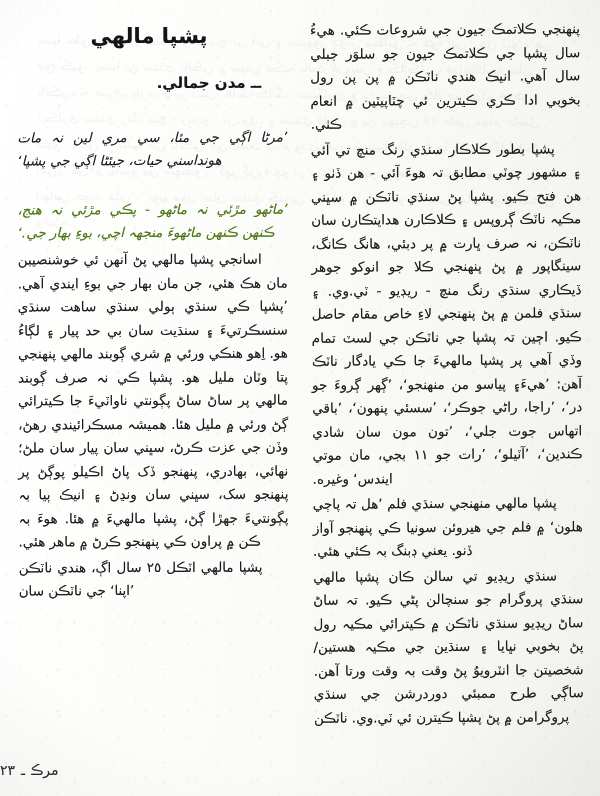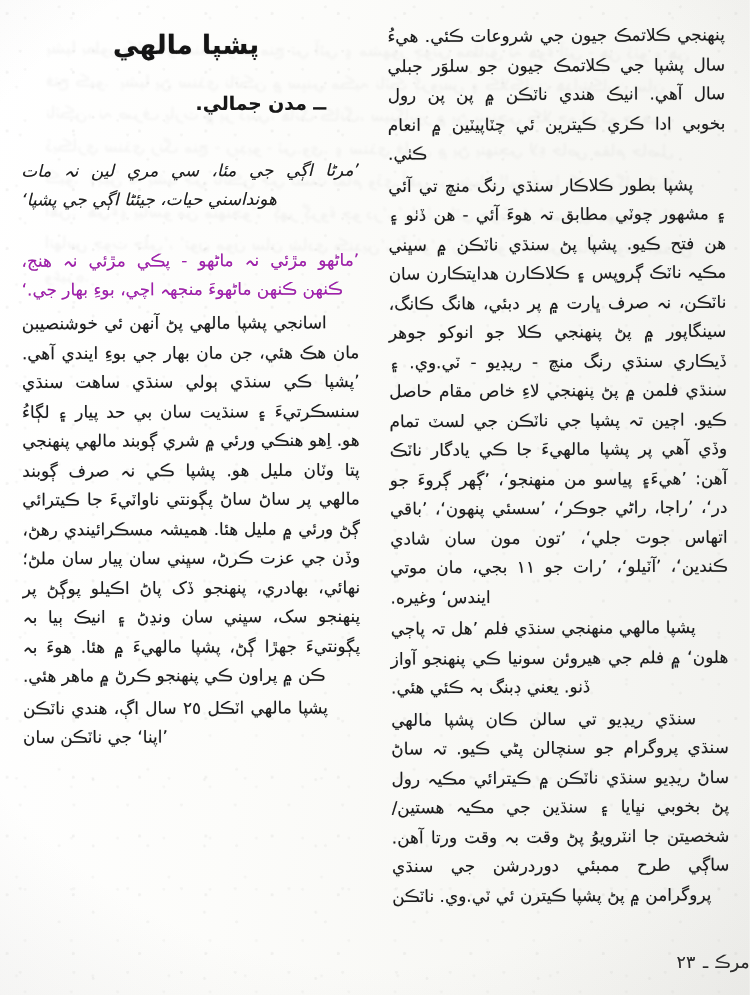--- a/index.html
+++ b/index.html
@@ -120,25 +120,26 @@
     line-height: 23px;
     text-align: justify;
     text-align-last: left;
     margin: 0 0 26px 0;
     color: #1d1d1d;
     text-shadow: 0 0 .5px rgba(25,25,25,.35);
   }
 
   .quote-block {
     font-size: 13.5px;
+    font-style: italic;
     line-height: 23px;
     text-align: justify;
     text-align-last: left;
     margin: 0 0 4px 0;
-    color: #a21caf;
+    color: #4d7c0f;
     text-shadow: 0 0 .5px rgba(25,25,25,.35);
   }
 
   p.para {
     font-size: 13.5px;
     line-height: 23.5px;
     text-align: justify;
     text-align-last: left;
     margin: 0 0 2px 0;
     text-indent: 26px;
@@ -154,21 +155,21 @@
     line-height: 23.5px;
   }
 
   
   .footer {
     position: absolute;
     z-index: 2;
     left: 0;
     right: 0;
     bottom: 18px;
-    text-align: right;
+    text-align: left;
     font-size: 14px;
     letter-spacing: 1px;
     color: #2a2a2a;
     text-shadow: 0 0 .5px rgba(30,30,30,.35);
   }
 
   .footer .sep { margin: 0 6px; }
 </style>
 </head>
 <body>

